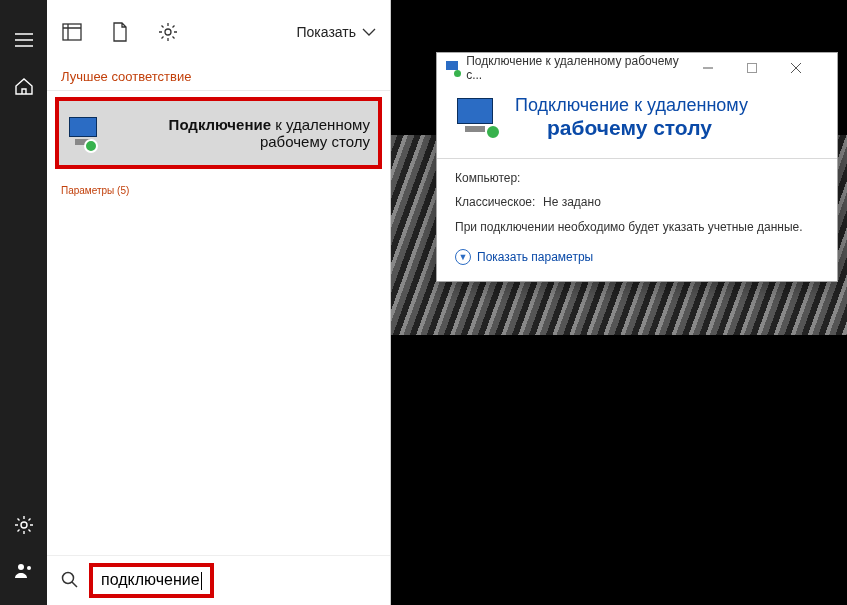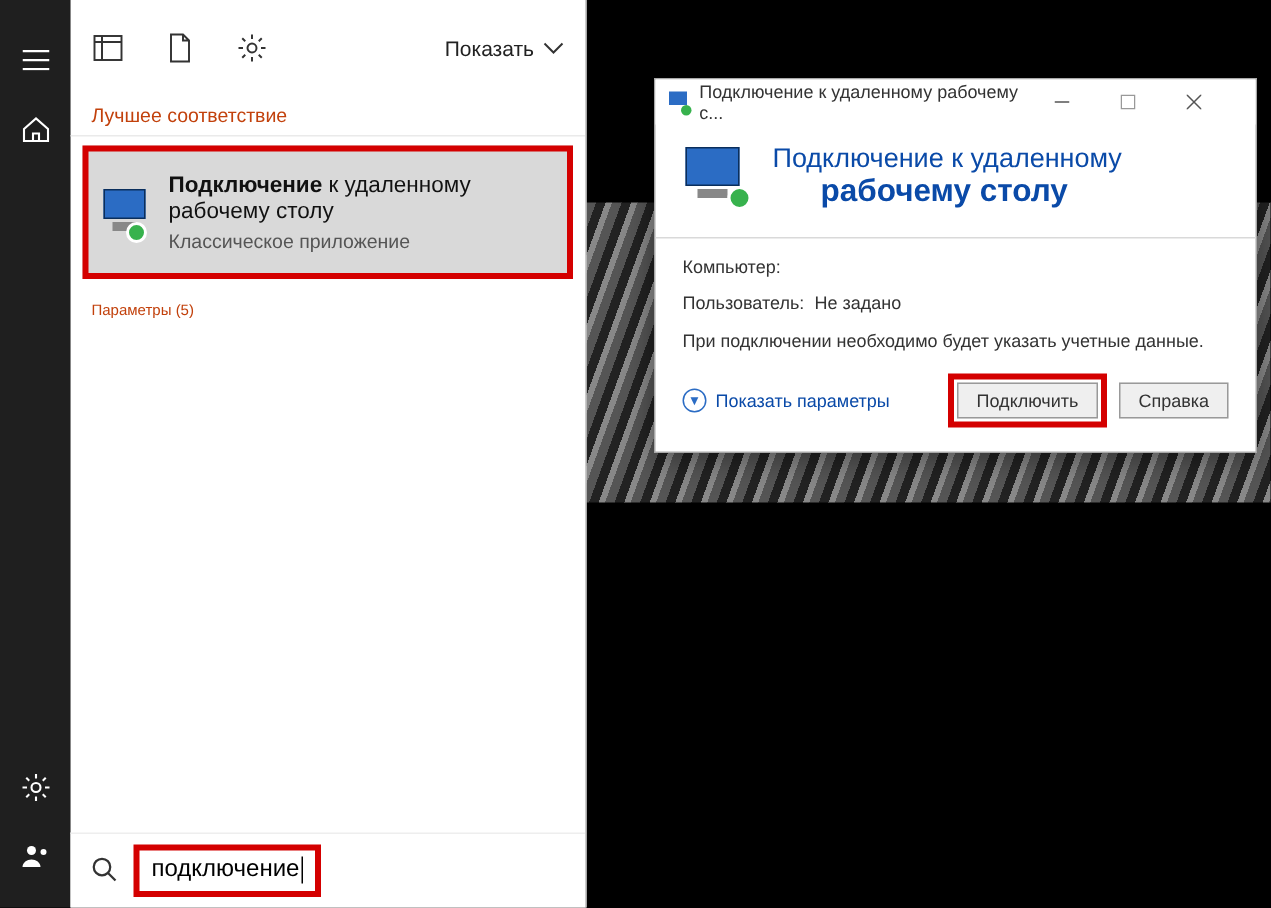--- a/index.html
+++ b/index.html
@@ -20,21 +20,21 @@
 .sp-top { height: 63px; display: flex; align-items: center; padding: 0 14px; }
 .sp-top .ticon { width: 22px; height: 22px; margin-right: 26px; color: #333; display:flex; align-items:center; justify-content:center; }
 .sp-top .filters { margin-left: auto; font-size: 14px; color: #222; display: flex; align-items: center; gap: 6px; }
 .sp-best { font-size: 13px; color: #c2410c; padding: 6px 14px 6px 14px; border-bottom: 1px solid #eaeaea; }
 .result { margin: 6px 8px; padding: 14px 8px 14px 8px; display: flex; gap: 16px; align-items: center;
   background: #d9d9d9; border: 4px solid #d40000; }
 .result .app-icon { width: 36px; height: 36px; position: relative; }
 .result .app-icon .screen { position:absolute; width:28px; height:20px; background:#2b6cc4; left:2px; top:2px; border:1px solid #0a2e5c; }
 .result .app-icon .base { position:absolute; width:16px; height:6px; background:#888; left:8px; top:24px; }
 .result .app-icon .badge { position:absolute; width:14px; height:14px; border-radius:50%; background:#37b24d; right:-2px; bottom:-2px; border:2px solid #fff; }
-.result .txt { display:flex; flex-direction:column; }
+.result .txt { display:flex; flex-direction:row;text-align:right; }
 .result .title-line { font-size:15px; color:#111; }
 .result .title-line b { font-weight:600; }
 .result .subtitle { font-size:13px; color:#555; margin-top:4px; }
 .params { font-size:10px; color:#c2410c; padding: 10px 14px; }
 
 .search-box-row { position:absolute; left:0; bottom:0; width:100%; height:50px; background:#fff;
   display:flex; align-items:center; padding-left:14px; border-top:1px solid #eee; }
 .search-box-row .sicon { width:20px; height:20px; color:#333; }
 .search-box-row .sbox { margin-left:8px; border:4px solid #d40000; padding:4px 8px; font-size:16px; min-width:120px; }
 .search-box-row .cursor { display:inline-block; width:1px; height:18px; background:#000; vertical-align:middle; margin-left:1px; }
@@ -134,21 +134,20 @@
   <div class="result">
     <div class="app-icon">
       <div class="screen"></div>
         <div class="base"></div>
         <div class="badge"></div>
     </div>
     <div class="txt">
       <div class="title-line">
         <b>Подключение</b><span> к удаленному рабочему столу</span>
       </div>
-      <div class="subtitle">Классическое приложение</div>
     </div>
   </div>
 
   <div class="params">Параметры (5)</div>
 
   <div class="search-box-row">
     <div class="sicon">
       <svg width="18" height="18" viewBox="0 0 18 18">
           <circle cx="7" cy="7" r="5.5" fill="none" stroke="#333" stroke-width="1.5"></circle>
           <path stroke="#333" stroke-width="1.5" d="M11 11l5 5"></path>
@@ -197,32 +196,26 @@
       <div class="l2">рабочему столу</div>
     </div>
   </div>
 
   <div class="rdp-body">
     <div class="rdp-row">
       <div class="lbl">Компьютер:</div>
     </div>
 
     <div class="rdp-row">
-      <div class="lbl">Пользователь:</div>
+      <div class="lbl">Классическое:</div>
       <div>Не задано</div>
     </div>
 
     <div class="rdp-note">При подключении необходимо будет указать учетные данные.</div>
 
     <div class="rdp-footer">
       <div class="rdp-expand">
         <div class="circ">▼</div>
         <span>Показать параметры</span>
       </div>
-      <div class="btns">
-        <div class="rdp-btn-wrap-red">
-          <div class="rdp-btn">Подключить</div>
-        </div>
-        <div class="rdp-btn">Справка</div>
-      </div>
     </div>
   </div>
 </div>
 
 </body></html>

